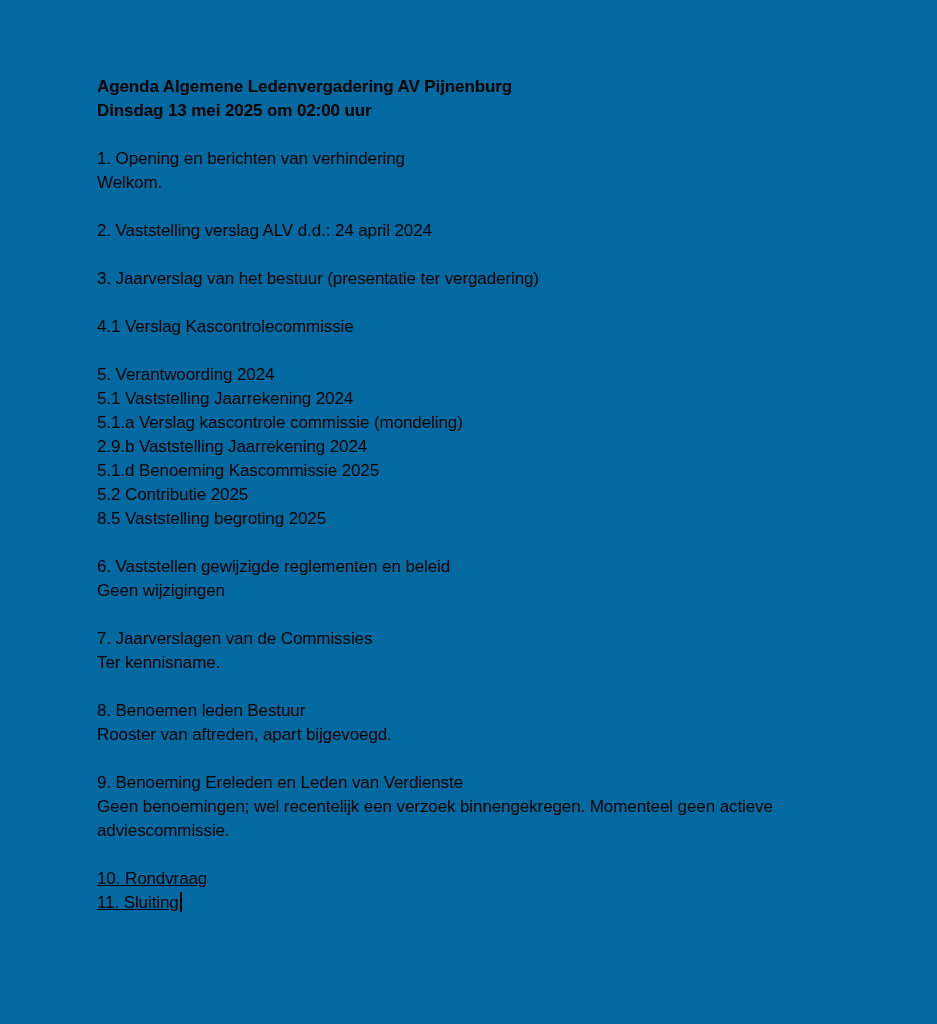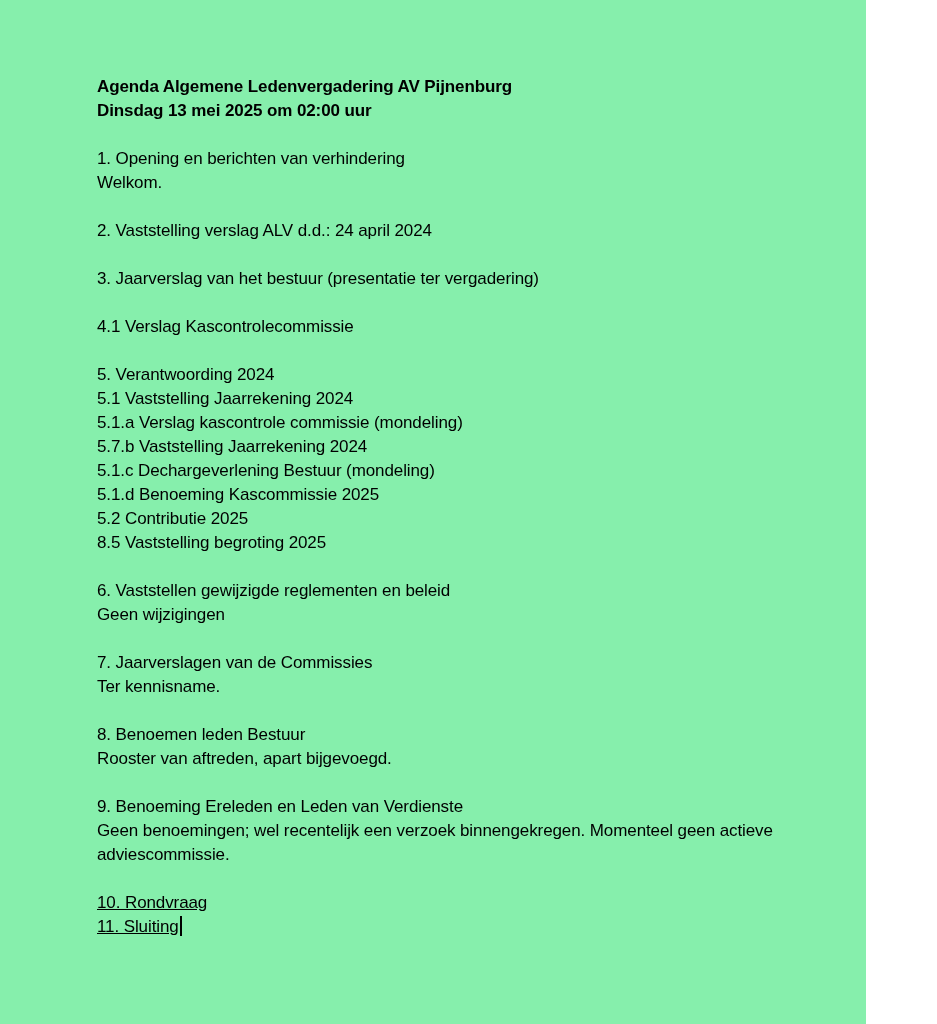--- a/index.html
+++ b/index.html
@@ -8,23 +8,23 @@
   }
   body {
     width: 937px;
     height: 1024px;
     background: #ffffff;
     overflow: hidden;
     font-family: "Liberation Sans", sans-serif;
   }
   .page {
     position: relative;
-    width: 866px;
+    width: 937px;
     height: 1024px;
-    background: #86efac;
+    background: #0369a1;
   }
   .doc {
     position: absolute;
     top: 75px;
     left: 97px;
     width: 706px;
     font-size: 17px;
     line-height: 24px;
     letter-spacing: -0.1px;
     color: #000000;
@@ -70,22 +70,21 @@
       <div class="para">
         <div class="line">3. Jaarverslag van het bestuur (presentatie ter vergadering)</div>
       </div>
       <div class="para">
         <div class="line">4.1 Verslag Kascontrolecommissie</div>
       </div>
       <div class="para">
         <div class="line">5. Verantwoording 2024</div>
         <div class="line">5.1 Vaststelling Jaarrekening 2024</div>
         <div class="line">5.1.a Verslag kascontrole commissie (mondeling)</div>
-        <div class="line">5.7.b Vaststelling Jaarrekening 2024</div>
-        <div class="line">5.1.c Dechargeverlening Bestuur (mondeling)</div>
+        <div class="line">2.9.b Vaststelling Jaarrekening 2024</div>
         <div class="line">5.1.d Benoeming Kascommissie 2025</div>
         <div class="line">5.2 Contributie 2025</div>
         <div class="line">8.5 Vaststelling begroting 2025</div>
       </div>
       <div class="para">
         <div class="line">6. Vaststellen gewijzigde reglementen en beleid</div>
         <div class="line">Geen wijzigingen</div>
       </div>
       <div class="para">
         <div class="line">7. Jaarverslagen van de Commissies</div>

